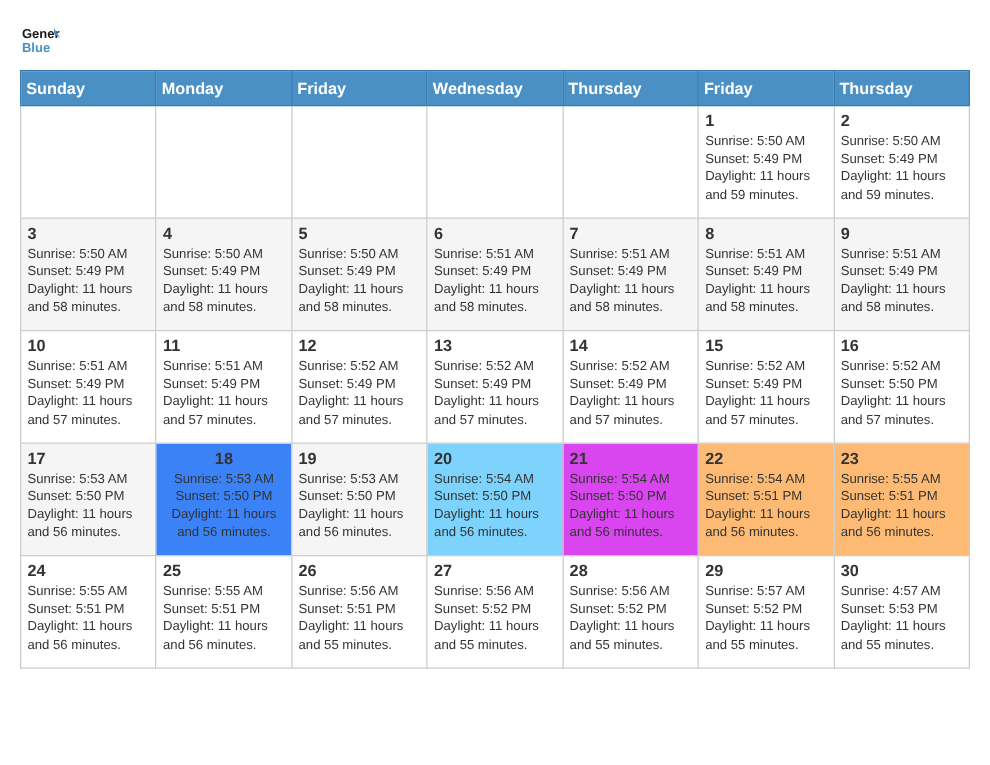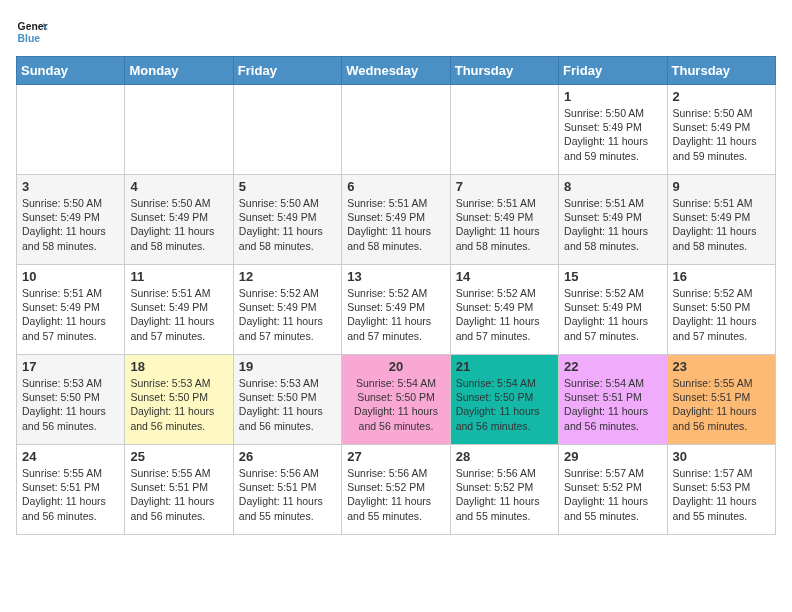--- a/index.html
+++ b/index.html
@@ -231,45 +231,45 @@
 Daylight: 11 hours and 57 minutes.</div>
         </td>
       </tr>
       <tr>
         <td style="background: rgb(245, 245, 245);">
           <span class="day-number">17</span>
           <div class="day-info">Sunrise: 5:53 AM
 Sunset: 5:50 PM
 Daylight: 11 hours and 56 minutes.</div>
         </td>
-        <td style="background: #fef9c3;">
+        <td style="background: #3b82f6; text-align: center;">
           <span class="day-number">18</span>
           <div class="day-info">Sunrise: 5:53 AM
 Sunset: 5:50 PM
 Daylight: 11 hours and 56 minutes.</div>
         </td>
         <td style="background: rgb(245, 245, 245);">
           <span class="day-number">19</span>
           <div class="day-info">Sunrise: 5:53 AM
 Sunset: 5:50 PM
 Daylight: 11 hours and 56 minutes.</div>
         </td>
-        <td style="background: #f9a8d4; text-align: center;">
+        <td style="background: #7dd3fc;">
           <span class="day-number">20</span>
           <div class="day-info">Sunrise: 5:54 AM
 Sunset: 5:50 PM
 Daylight: 11 hours and 56 minutes.</div>
         </td>
-        <td style="background: #14b8a6;">
+        <td style="background: #d946ef;">
           <span class="day-number">21</span>
           <div class="day-info">Sunrise: 5:54 AM
 Sunset: 5:50 PM
 Daylight: 11 hours and 56 minutes.</div>
         </td>
-        <td style="background: #f0abfc;">
+        <td style="background: #fdba74;">
           <span class="day-number">22</span>
           <div class="day-info">Sunrise: 5:54 AM
 Sunset: 5:51 PM
 Daylight: 11 hours and 56 minutes.</div>
         </td>
         <td style="background: #fdba74;">
           <span class="day-number">23</span>
           <div class="day-info">Sunrise: 5:55 AM
 Sunset: 5:51 PM
 Daylight: 11 hours and 56 minutes.</div>
@@ -307,19 +307,19 @@
 Daylight: 11 hours and 55 minutes.</div>
         </td>
         <td>
           <span class="day-number">29</span>
           <div class="day-info">Sunrise: 5:57 AM
 Sunset: 5:52 PM
 Daylight: 11 hours and 55 minutes.</div>
         </td>
         <td>
           <span class="day-number">30</span>
-          <div class="day-info">Sunrise: 1:57 AM
+          <div class="day-info">Sunrise: 4:57 AM
 Sunset: 5:53 PM
 Daylight: 11 hours and 55 minutes.</div>
         </td>
       </tr>
     </tbody>
 </table>
 
 </body></html>

